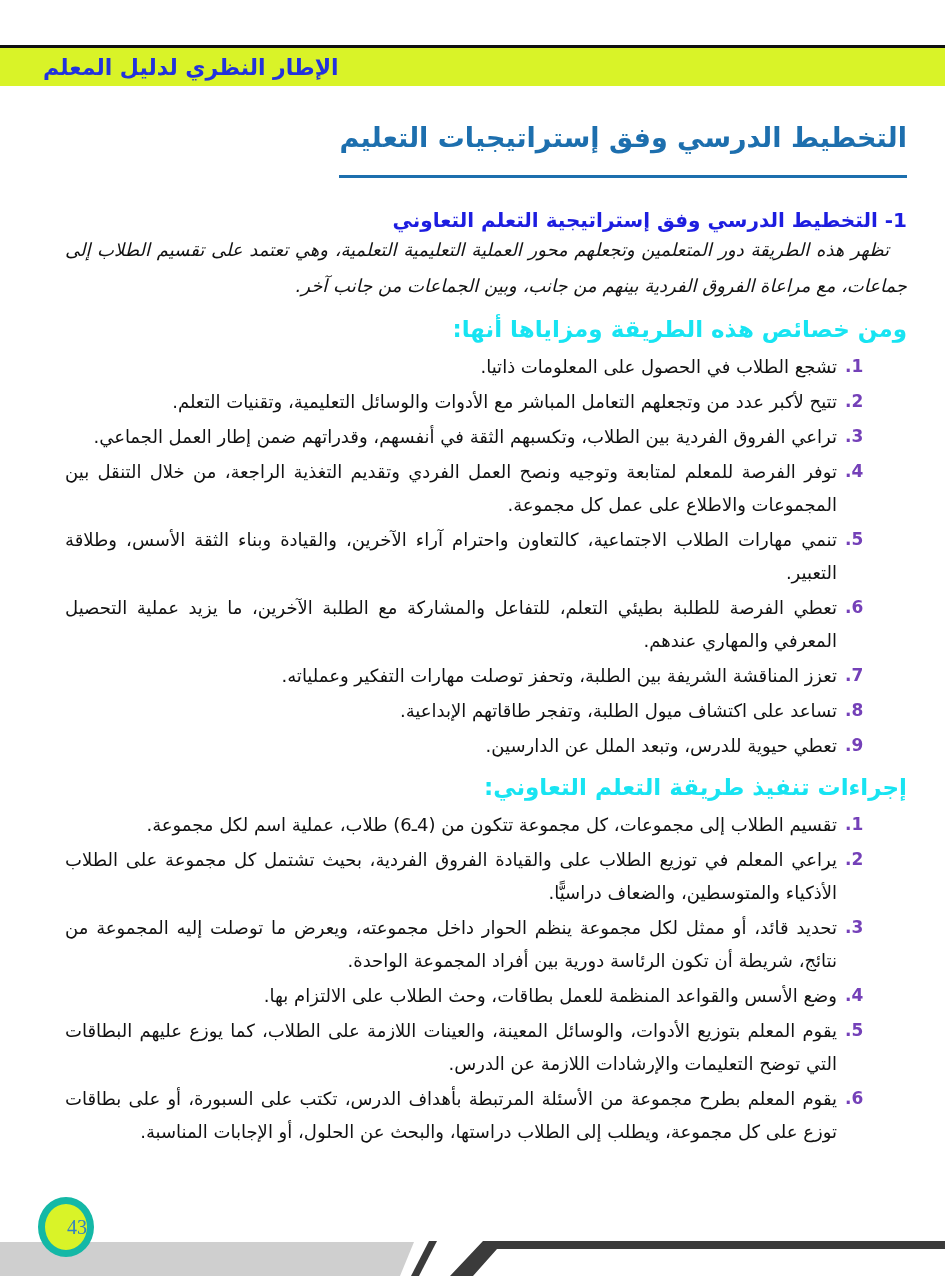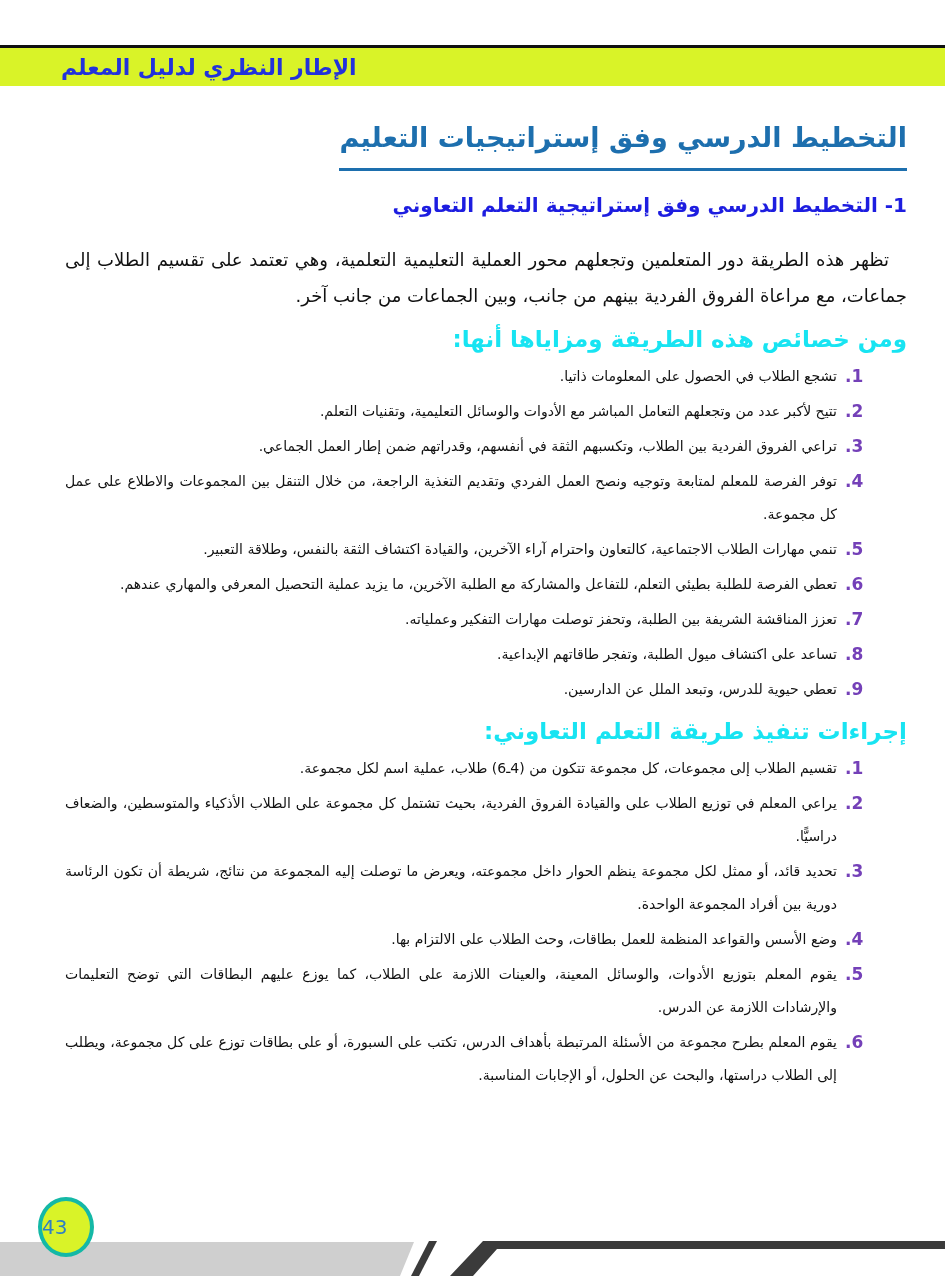--- a/index.html
+++ b/index.html
@@ -6,59 +6,59 @@
   .page {
     position:relative; width:945px; height:1276px; background:#ffffff;
     overflow:hidden; font-family:"DejaVu Sans", sans-serif;
   }
   .top-rule { position:absolute; top:45px; left:0; width:100%; height:3px; background:var(--top-rule,#101010); }
   .header-bar {
     position:absolute; top:48px; left:0; width:100%; height:38px;
     background:var(--bar-bg,#D9F328); display:flex; align-items:center;
   }
   .header-label {
-    margin-left:61px; direction:rtl; font-weight:bold; font-size:22px;
+    margin-left:43px; direction:rtl; font-weight:bold; font-size:22px;
     color:var(--bar-text,#2232DC); letter-spacing:0;
   }
   .content { position:absolute; top:112px; left:65px; width:842px; direction:rtl; color:#111; }
   .title-wrap { text-align:right; margin-top:10px; }
   .doc-title {
     display:inline-block; color:var(--title,#1D6FAE); font-size:27px; font-weight:bold;
-    padding-bottom:15px; border-bottom:3px solid var(--title,#1D6FAE);
+    padding-bottom:22px; border-bottom:3px solid var(--title,#1D6FAE);
   }
-  .doc-subtitle { margin-top:22px; text-align:right; color:var(--subtitle,#1D1DE0); font-size:20px; font-weight:bold; }
-  .para { margin:25px 0 0 0; font-size:18px; line-height:36px; text-align:justify; text-indent:18px; }
+  .doc-subtitle { margin-top:30px; text-align:right; color:var(--subtitle,#1D1DE0); font-size:20px; font-weight:bold; }
+  .para { margin:0 0 0 0; font-size:18px; line-height:36px; text-align:justify; text-indent:18px;font-style:italic; }
   .section-heading { margin-top:12px; text-align:right; color:var(--section-heading,#18E4F2); font-size:23px; font-weight:bold; }
   .list { margin-top:8px; padding-right:30px; }
   .item { display:flex; direction:rtl; gap:8px; margin:2px 0; }
   .item .num {
     flex:0 0 32px; color:var(--item-number,#7440B8); font-weight:bold; font-size:17px;
     line-height:33px; text-align:left; direction:rtl;
   }
-  .item .txt { flex:1; font-size:14px; line-height:33px; text-align:justify; }
+  .item .txt { flex:1; font-size:18px; line-height:33px; text-align:justify; }
   
   .footer-gray {
     position:absolute; left:0; top:1242px; width:440px; height:34px;
     background:var(--footer-gray,#CFCFCF);
     clip-path:polygon(0 0, 414px 0, 400px 100%, 0 100%);
   }
   .footer-slash {
     position:absolute; left:405px; top:1241px; width:45px; height:35px;
     background:var(--footer-dark,#3B3B3B);
     clip-path:polygon(24px 0, 32px 0, 14px 100%, 6px 100%);
   }
   .footer-dark {
     position:absolute; left:450px; top:1238px; width:495px; height:38px;
     background:var(--footer-dark,#3B3B3B);
     clip-path:polygon(33px 3px, 495px 3px, 495px 11px, 47px 11px, 23px 38px, 0 38px);
   }
   .page-badge {
     position:absolute; left:38px; top:1197px; width:56px; height:60px;
-    background:var(--page-number-bg,#D9F328); border:4px solid #14b8a6; border-radius:50%;
-    display:flex; align-items:center; justify-content:flex-start; z-index:5; box-sizing:border-box;
+    background:var(--page-number-bg,#D9F328); border:7px solid #14b8a6; border-radius:50%;
+    display:flex; align-items:center; justify-content:flex-end; z-index:5; box-sizing:border-box;font-family:Liberation Serif, serif;
   }
   .page-badge span { color:var(--page-number-text,#2F7FC5); font-size:20px; }
 </style>
 </head>
 <body>
 
 <div class="page">
   <div class="top-rule"></div>
 
   <div class="header-bar">
@@ -87,21 +87,21 @@
         <div class="item">
           <span class="num">3.</span>
           <span class="txt">تراعي الفروق الفردية بين الطلاب، وتكسبهم الثقة في أنفسهم، وقدراتهم ضمن إطار العمل الجماعي.</span>
         </div>
         <div class="item">
           <span class="num">4.</span>
           <span class="txt">توفر الفرصة للمعلم لمتابعة وتوجيه ونصح العمل الفردي وتقديم التغذية الراجعة، من خلال التنقل بين المجموعات والاطلاع على عمل كل مجموعة.</span>
         </div>
         <div class="item">
           <span class="num">5.</span>
-          <span class="txt">تنمي مهارات الطلاب الاجتماعية، كالتعاون واحترام آراء الآخرين، والقيادة اكتشاف الثقة بالنفس، وطلاقة التعبير.</span>
+          <span class="txt">تنمي مهارات الطلاب الاجتماعية، كالتعاون واحترام آراء الآخرين، والقيادة وبناء الثقة الأسس، وطلاقة التعبير.</span>
         </div>
         <div class="item">
           <span class="num">6.</span>
           <span class="txt">تعطي الفرصة للطلبة بطيئي التعلم، للتفاعل والمشاركة مع الطلبة الآخرين، ما يزيد عملية التحصيل المعرفي والمهاري عندهم.</span>
         </div>
         <div class="item">
           <span class="num">7.</span>
           <span class="txt">تعزز المناقشة الشريفة بين الطلبة، وتحفز توصلت مهارات التفكير وعملياته.</span>
         </div>
         <div class="item">

